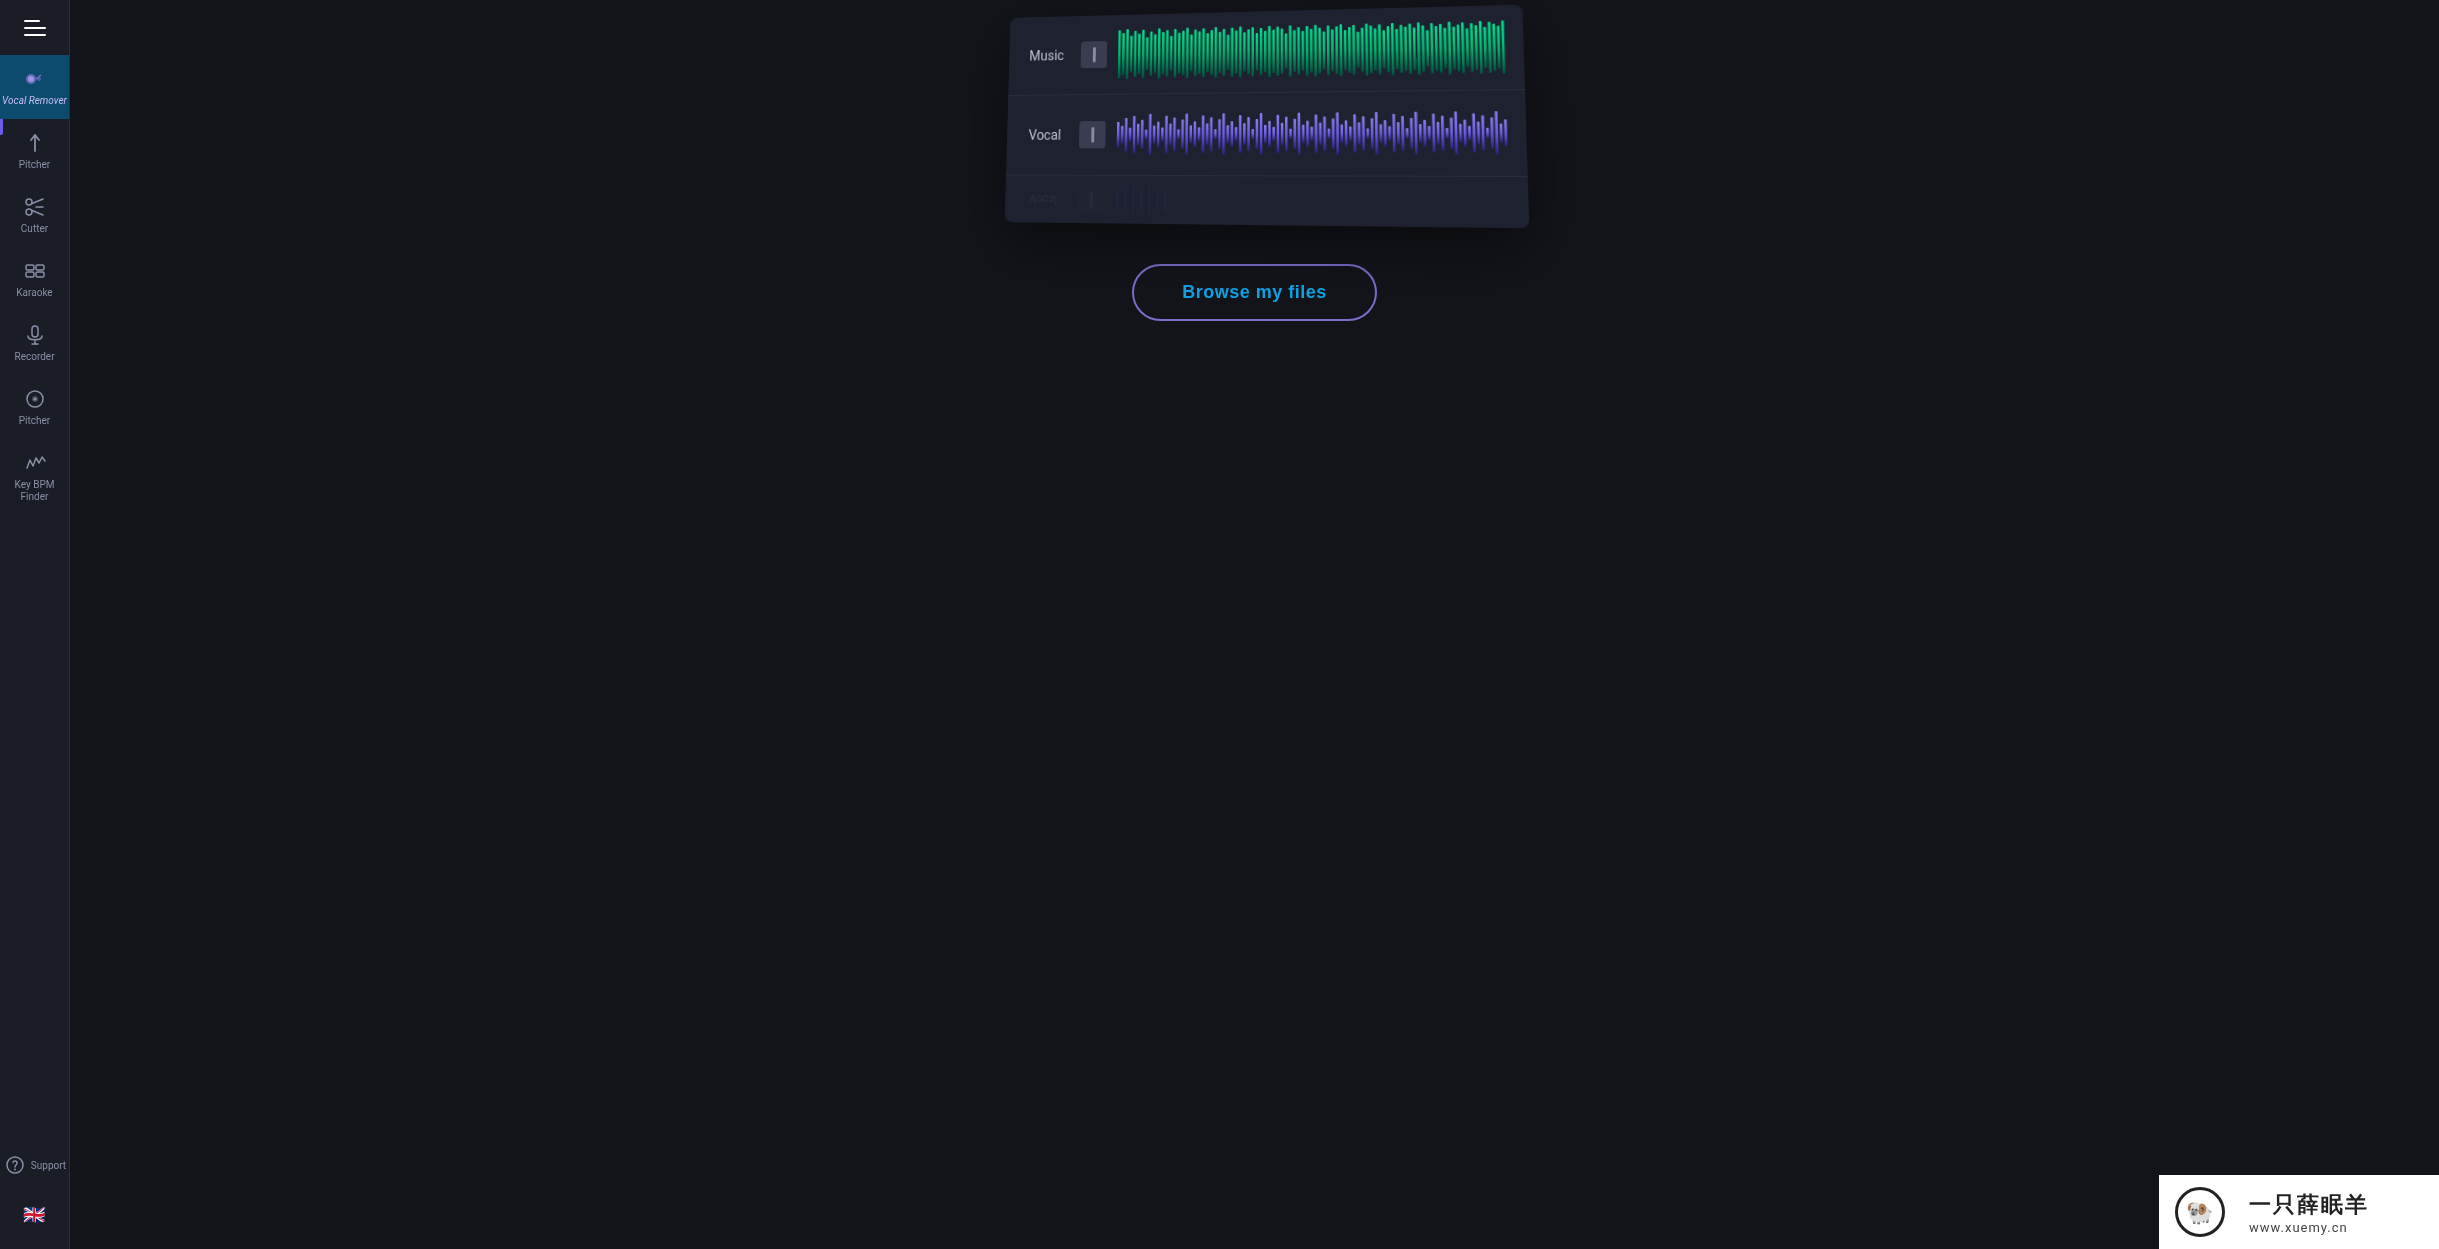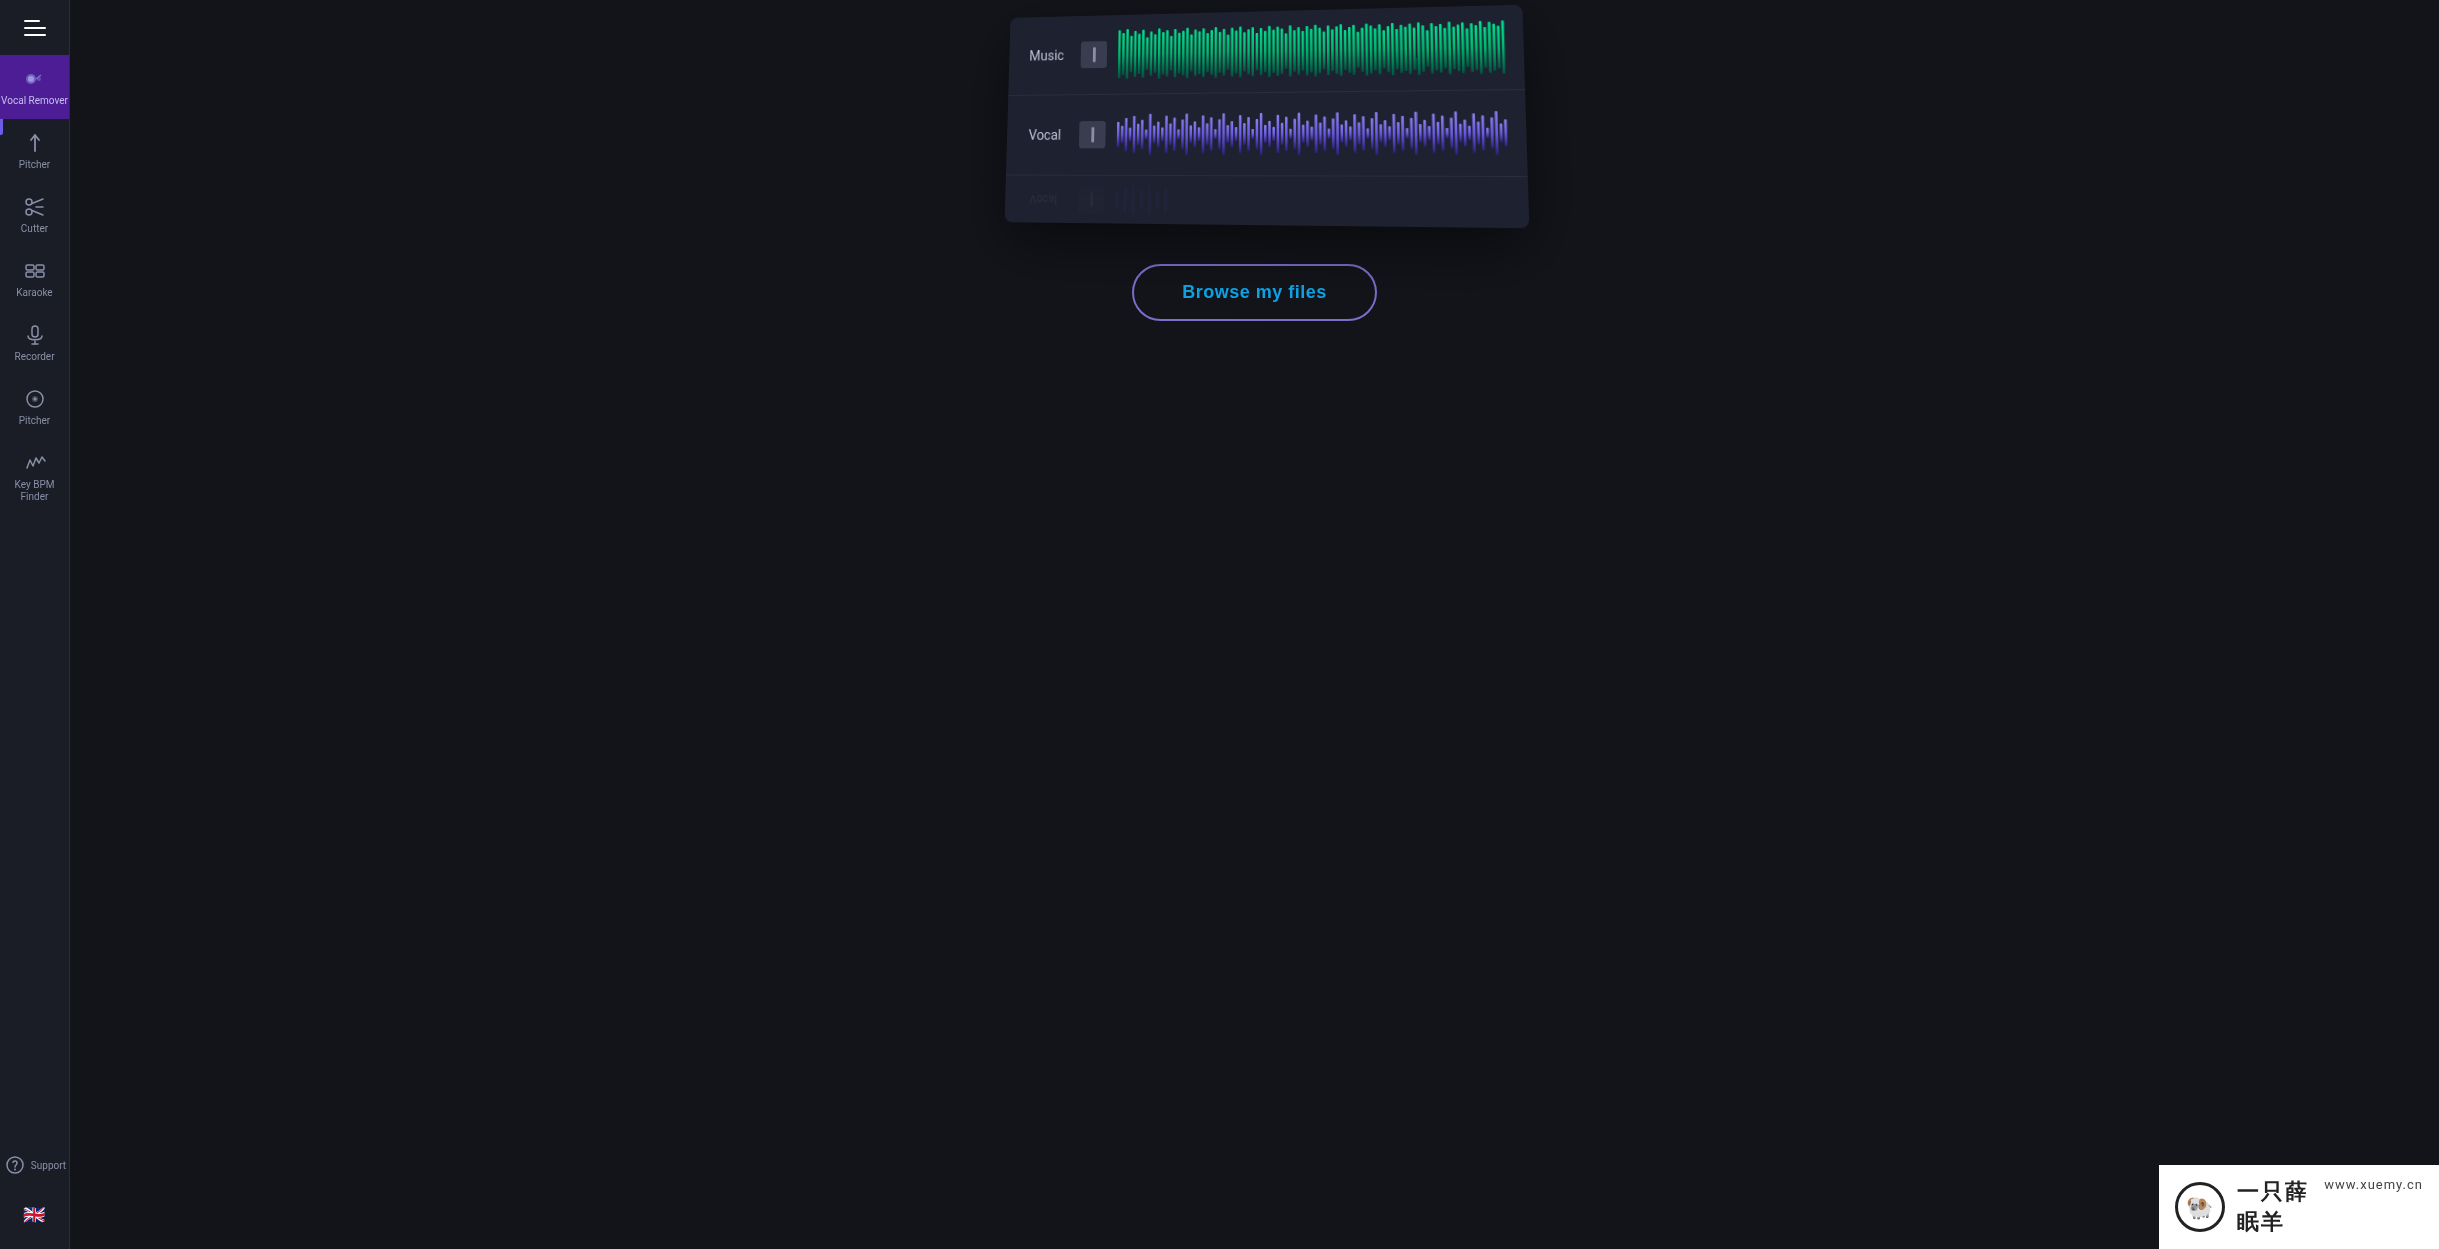--- a/index.html
+++ b/index.html
@@ -81,21 +81,22 @@
       align-items: center;
       justify-content: center;
       padding: 12px 0;
       cursor: pointer;
       gap: 4px;
       position: relative;
       min-height: 64px;
     }
 
     .nav-item.active {
-      background-color: #4c1d95;
+      background-color: #0c4a6e;
+      font-style: italic;
     }
 
     .nav-item .nav-icon {
       width: 24px;
       height: 24px;
       display: flex;
       align-items: center;
       justify-content: center;
       color: #8a8fa8;
     }
@@ -327,21 +328,22 @@
       border-radius: 50%;
       display: flex;
       align-items: center;
       justify-content: center;
       font-size: 22px;
       flex-shrink: 0;
     }
 
     .watermark-text {
       display: flex;
-      flex-direction: row;
+      flex-direction: column;
+      margin-left: 12px;
     }
 
     .watermark-cn {
       font-size: 22px;
       font-weight: 800;
       color: #222;
       letter-spacing: 2px;
     }
 
     .watermark-url {

